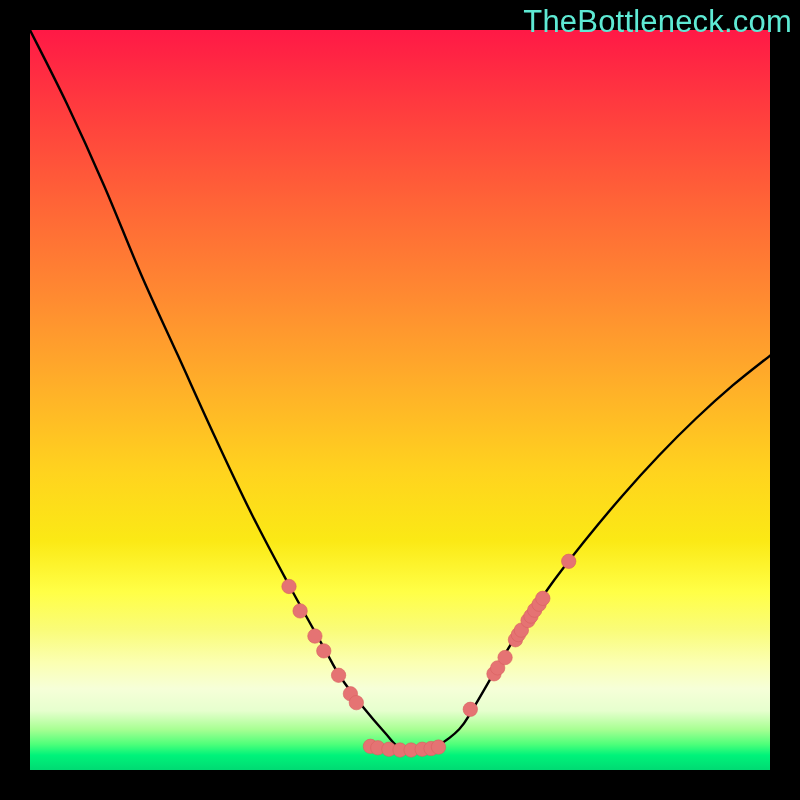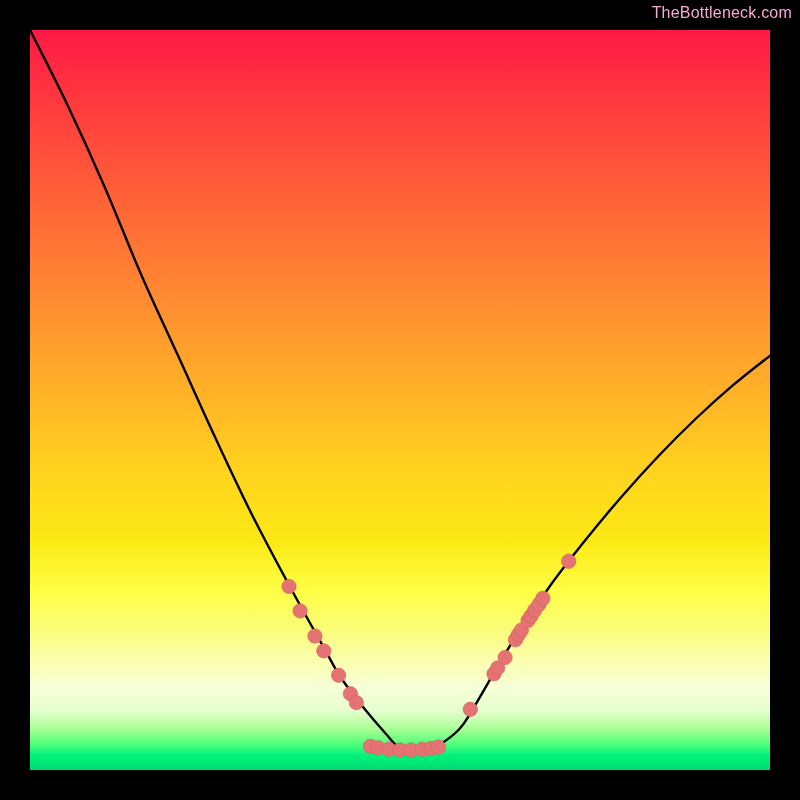--- a/index.html
+++ b/index.html
@@ -14,22 +14,22 @@
   .frame {
     position: relative;
     width: 800px;
     height: 800px;
     background: #000;
   }
   .watermark {
     position: absolute;
     top: 4px;
     right: 8px;
-    color: #f9a8d4;
-    font-size: 16px;
+    color: #5eead4;
+    font-size: 31px;
     font-weight: 400;
     letter-spacing: 0.2px;
     z-index: 30;
   }
   .plot-bg {
     position: absolute;
     left: 30px;
     top: 30px;
     width: 740px;
     height: 740px;

